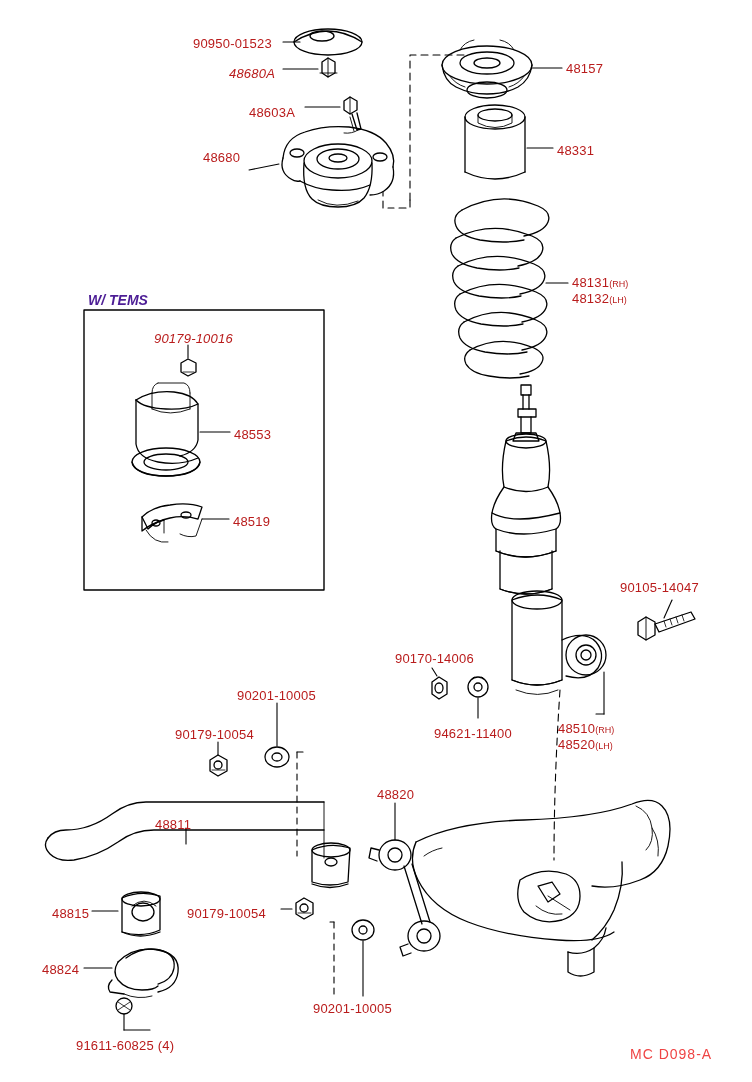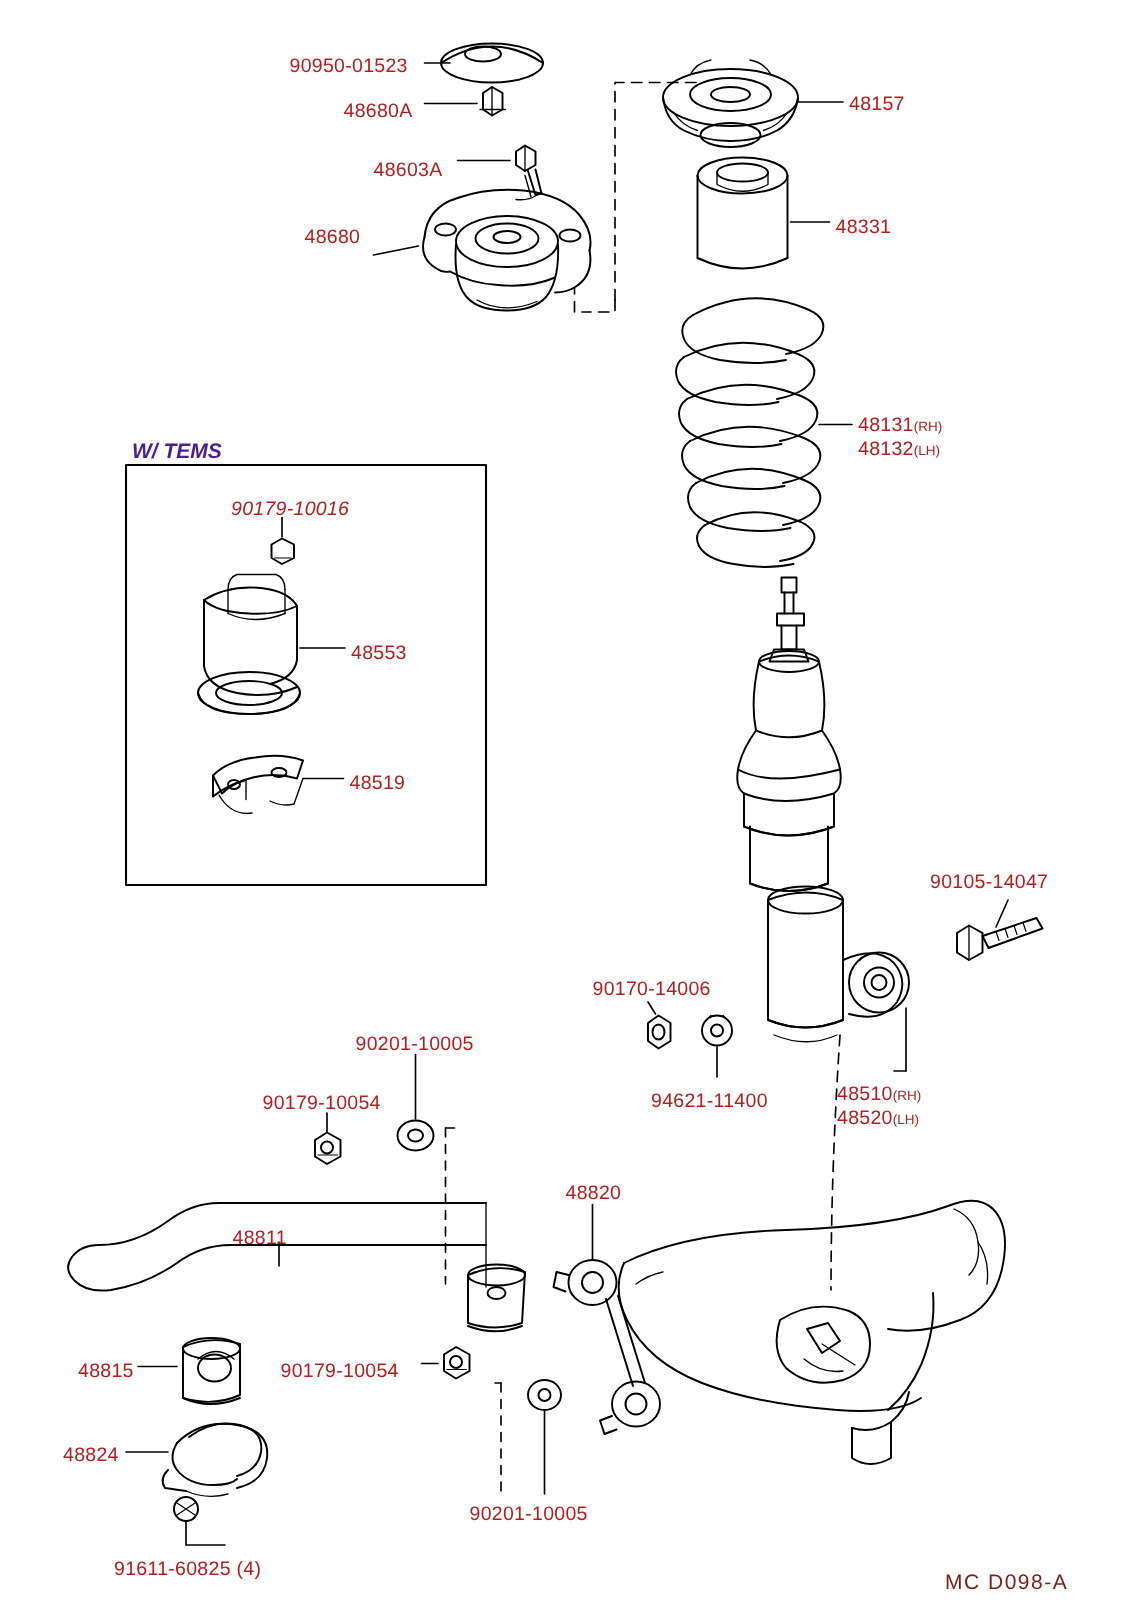--- a/index.html
+++ b/index.html
@@ -43,21 +43,21 @@
     font-size: 14px;
     font-weight: bold;
     font-style: italic;
     color: #4c1d95;
     white-space: nowrap;
   }
   .footer {
     position: absolute;
     font-family: "Liberation Sans", sans-serif;
     font-size: 14px;
-    color: #7f1d1d;
+    color: #ef4444;
     letter-spacing: 1px;
     white-space: nowrap;
   }
 </style>
 </head>
 <body>
 
 <div id="page">
 
   <svg id="art" viewBox="0 0 752 1082" xmlns="http://www.w3.org/2000/svg">
@@ -326,21 +326,21 @@
         <path d="M652 828 q8 12 6 28" stroke-width="0.9"></path>
         <path d="M424 856 q8 -6 18 -8" stroke-width="0.9"></path>
       </g>
 
     </g>
   </svg>
 
   <div class="boxtitle" style="left:88px; top:292px;">W/ TEMS</div>
 
   <div class="lbl" style="left:193px; top:36px;">90950-01523</div>
-  <div class="lbl" style="left:229px; top:66px;">48680A</div>
+  <div class="lbl" style="left:229px; top:66px;font-style:italic;">48680A</div>
   <div class="lbl" style="left:249px; top:105px;">48603A</div>
   <div class="lbl" style="left:203px; top:150px;">48680</div>
   <div class="lbl" style="left:566px; top:61px;">48157</div>
   <div class="lbl" style="left:557px; top:143px;">48331</div>
 
   <div class="lbl" style="left:572px; top:275px;"><span>48131</span><span class="sub">(RH)</span></div>
   <div class="lbl" style="left:572px; top:291px;"><span>48132</span><span class="sub">(LH)</span></div>
 
   <div class="lbl" style="left:154px; top:331px;font-style:italic;">90179-10016</div>
   <div class="lbl" style="left:234px; top:427px;">48553</div>

